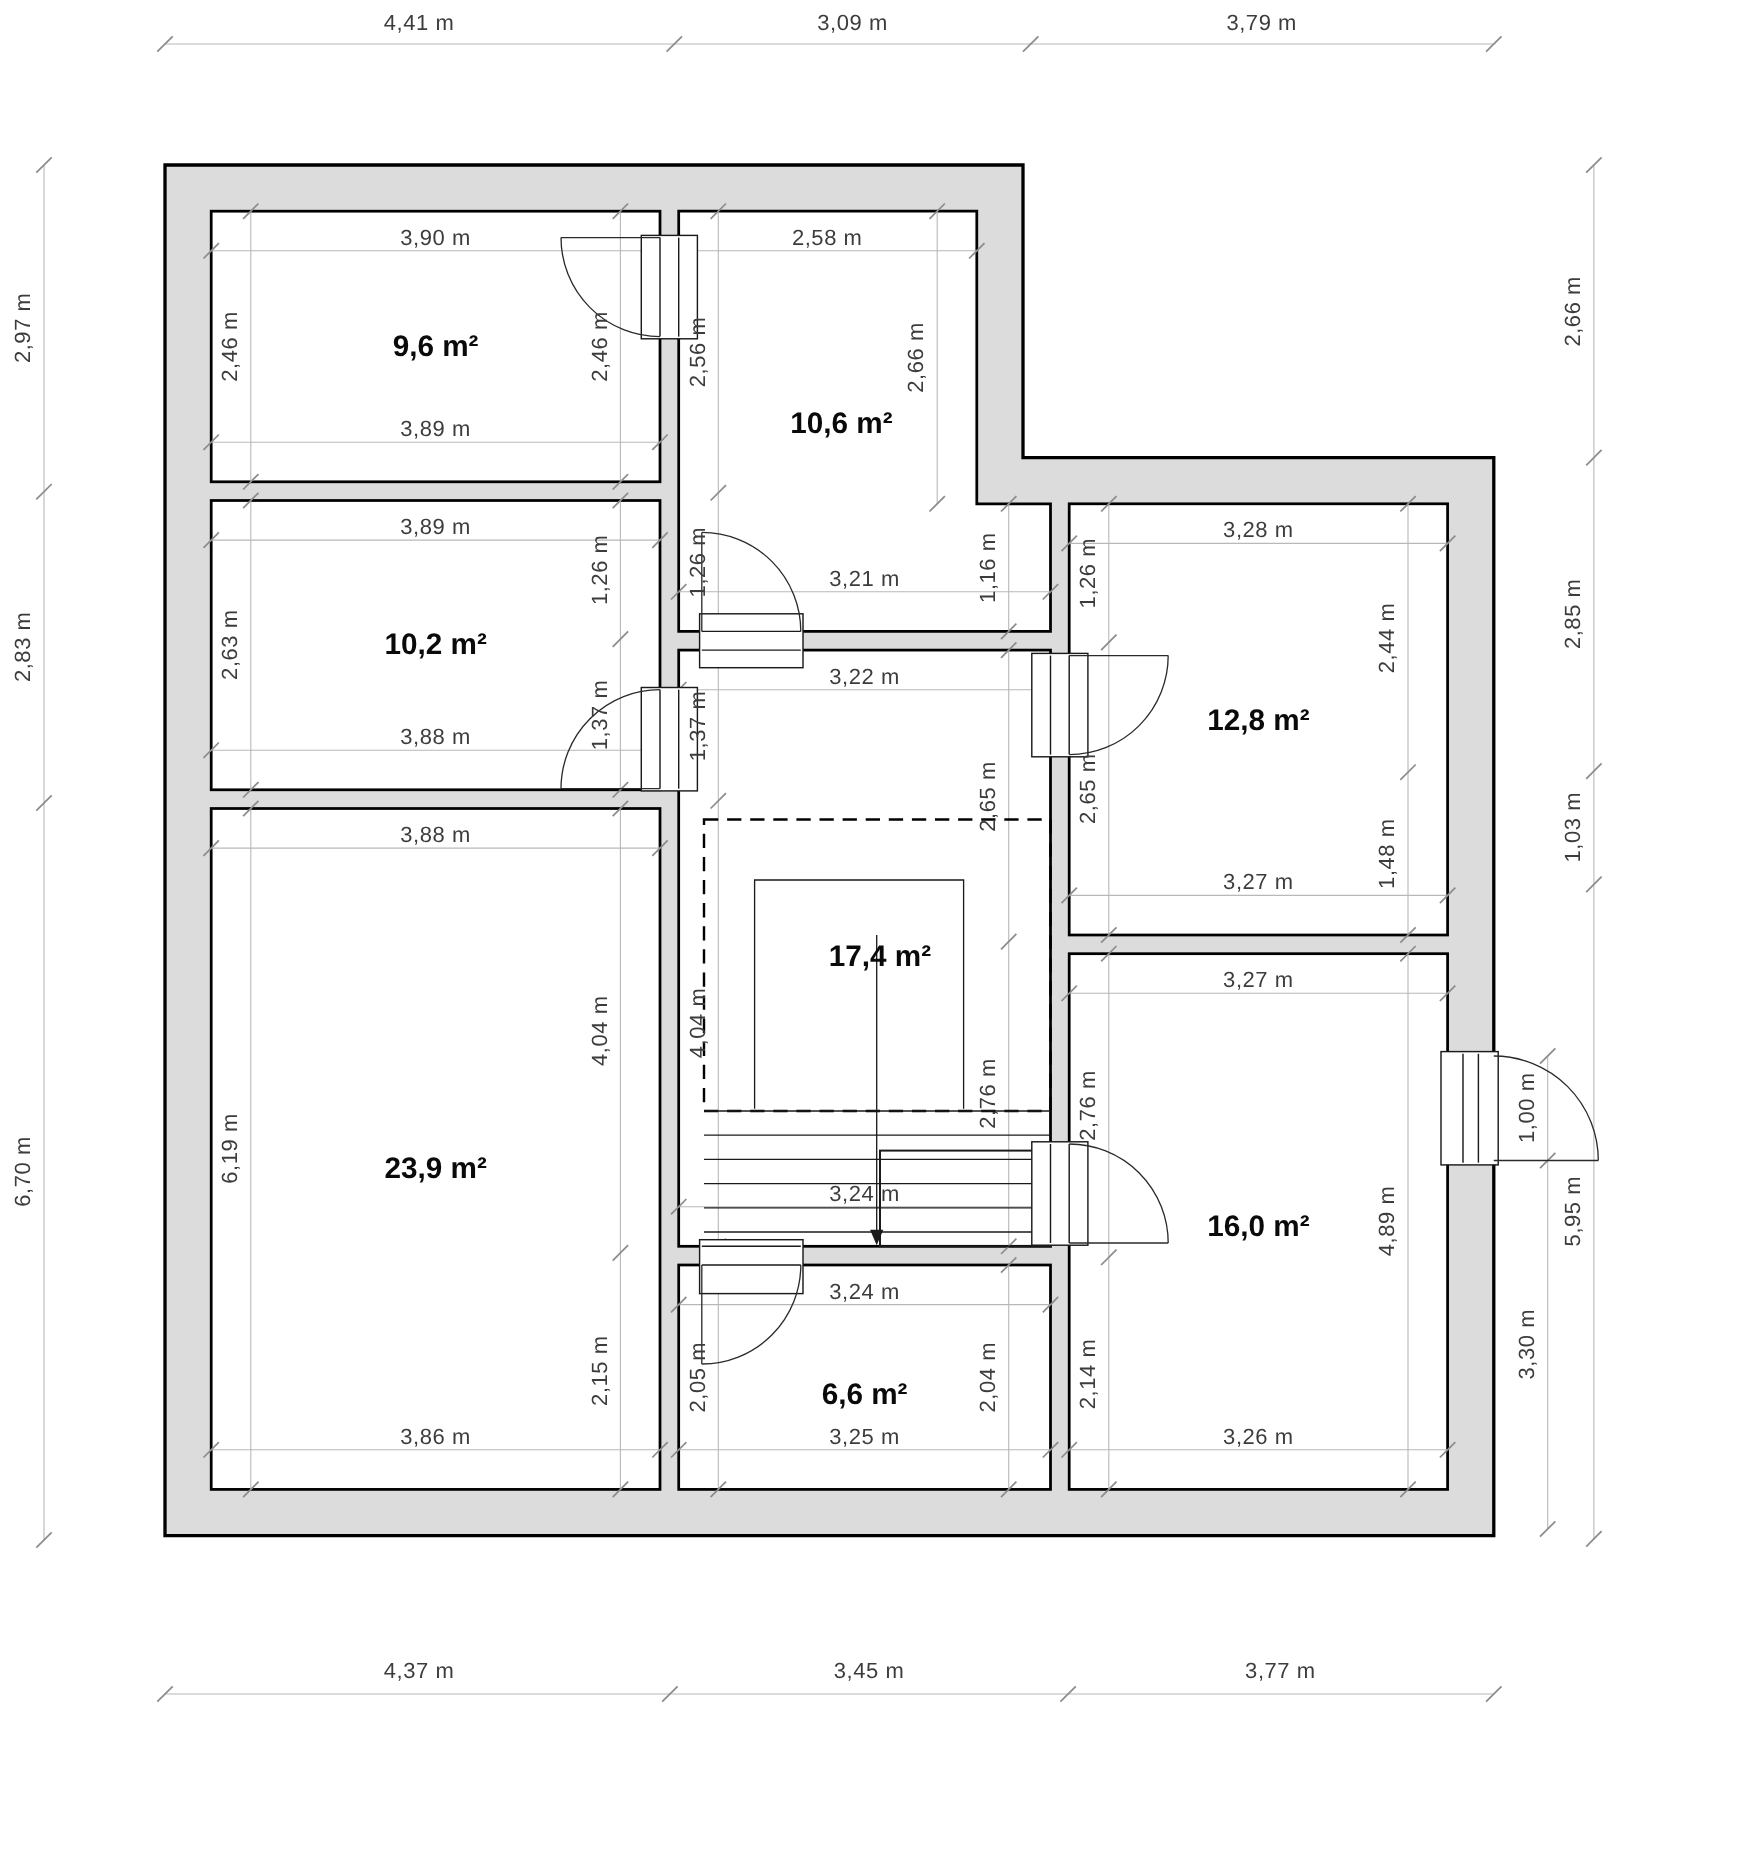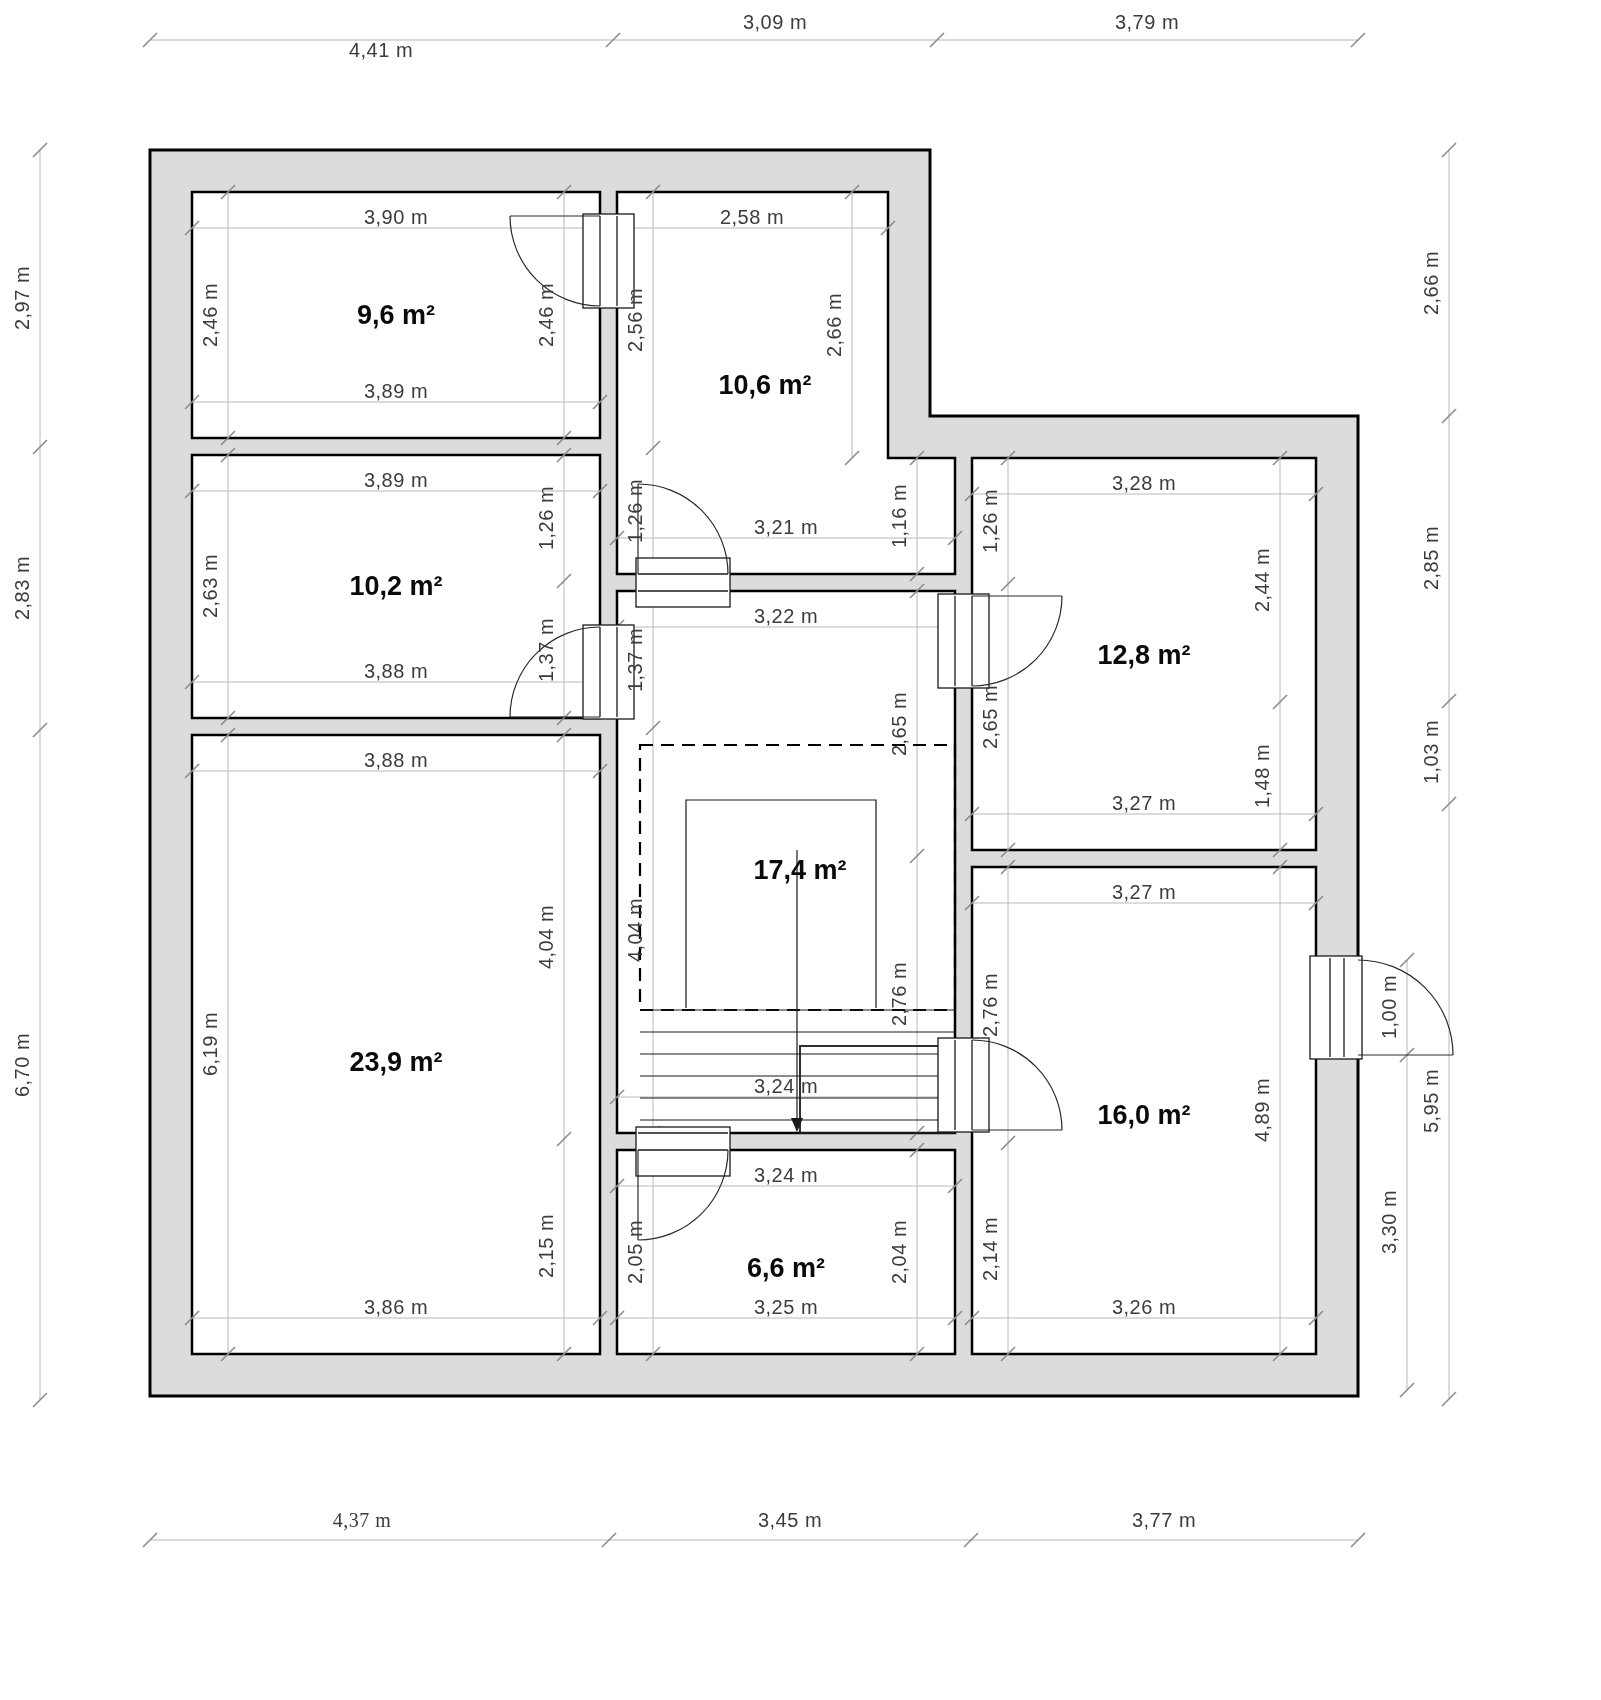--- a/index.html
+++ b/index.html
@@ -260,24 +260,24 @@
           <path d="M 728 1150 A 90 90 0 0 1 638 1240"></path>
       </g>
       <g>
         <line x1="1358" y1="1055" x2="1453" y2="1055"></line>
           <path d="M 1358 960 A 95 95 0 0 1 1453 1055"></path>
       </g>
     </g>
   </svg>
 
   <div id="labels">
-      <span class="dim-label" style="left: 381px; top: 22px; margin-top: 28px;">4,41 m</span>
+      <span class="dim-label" style="left: 381px; top: 22px;">4,41 m</span>
       <span class="dim-label" style="left: 775px; top: 22px;">3,09 m</span>
       <span class="dim-label" style="left: 1147px; top: 22px;">3,79 m</span>
-      <span class="dim-label" style="left: 362px; top: 1520px; font-family: Liberation Serif, serif;">4,37 m</span>
+      <span class="dim-label" style="left: 381px; top: 1520px;">4,37 m</span>
       <span class="dim-label" style="left: 790px; top: 1520px;">3,45 m</span>
       <span class="dim-label" style="left: 1164px; top: 1520px;">3,77 m</span>
       <span class="dim-label rot" style="left: 22px; top: 298px;">2,97 m</span>
       <span class="dim-label rot" style="left: 22px; top: 588px;">2,83 m</span>
       <span class="dim-label rot" style="left: 22px; top: 1065px;">6,70 m</span>
       <span class="dim-label rot" style="left: 1431px; top: 283px;">2,66 m</span>
       <span class="dim-label rot" style="left: 1431px; top: 558px;">2,85 m</span>
       <span class="dim-label rot" style="left: 1431px; top: 752px;">1,03 m</span>
       <span class="dim-label rot" style="left: 1431px; top: 1101px;">5,95 m</span>
       <span class="dim-label rot" style="left: 1389px; top: 1007px;">1,00 m</span>

